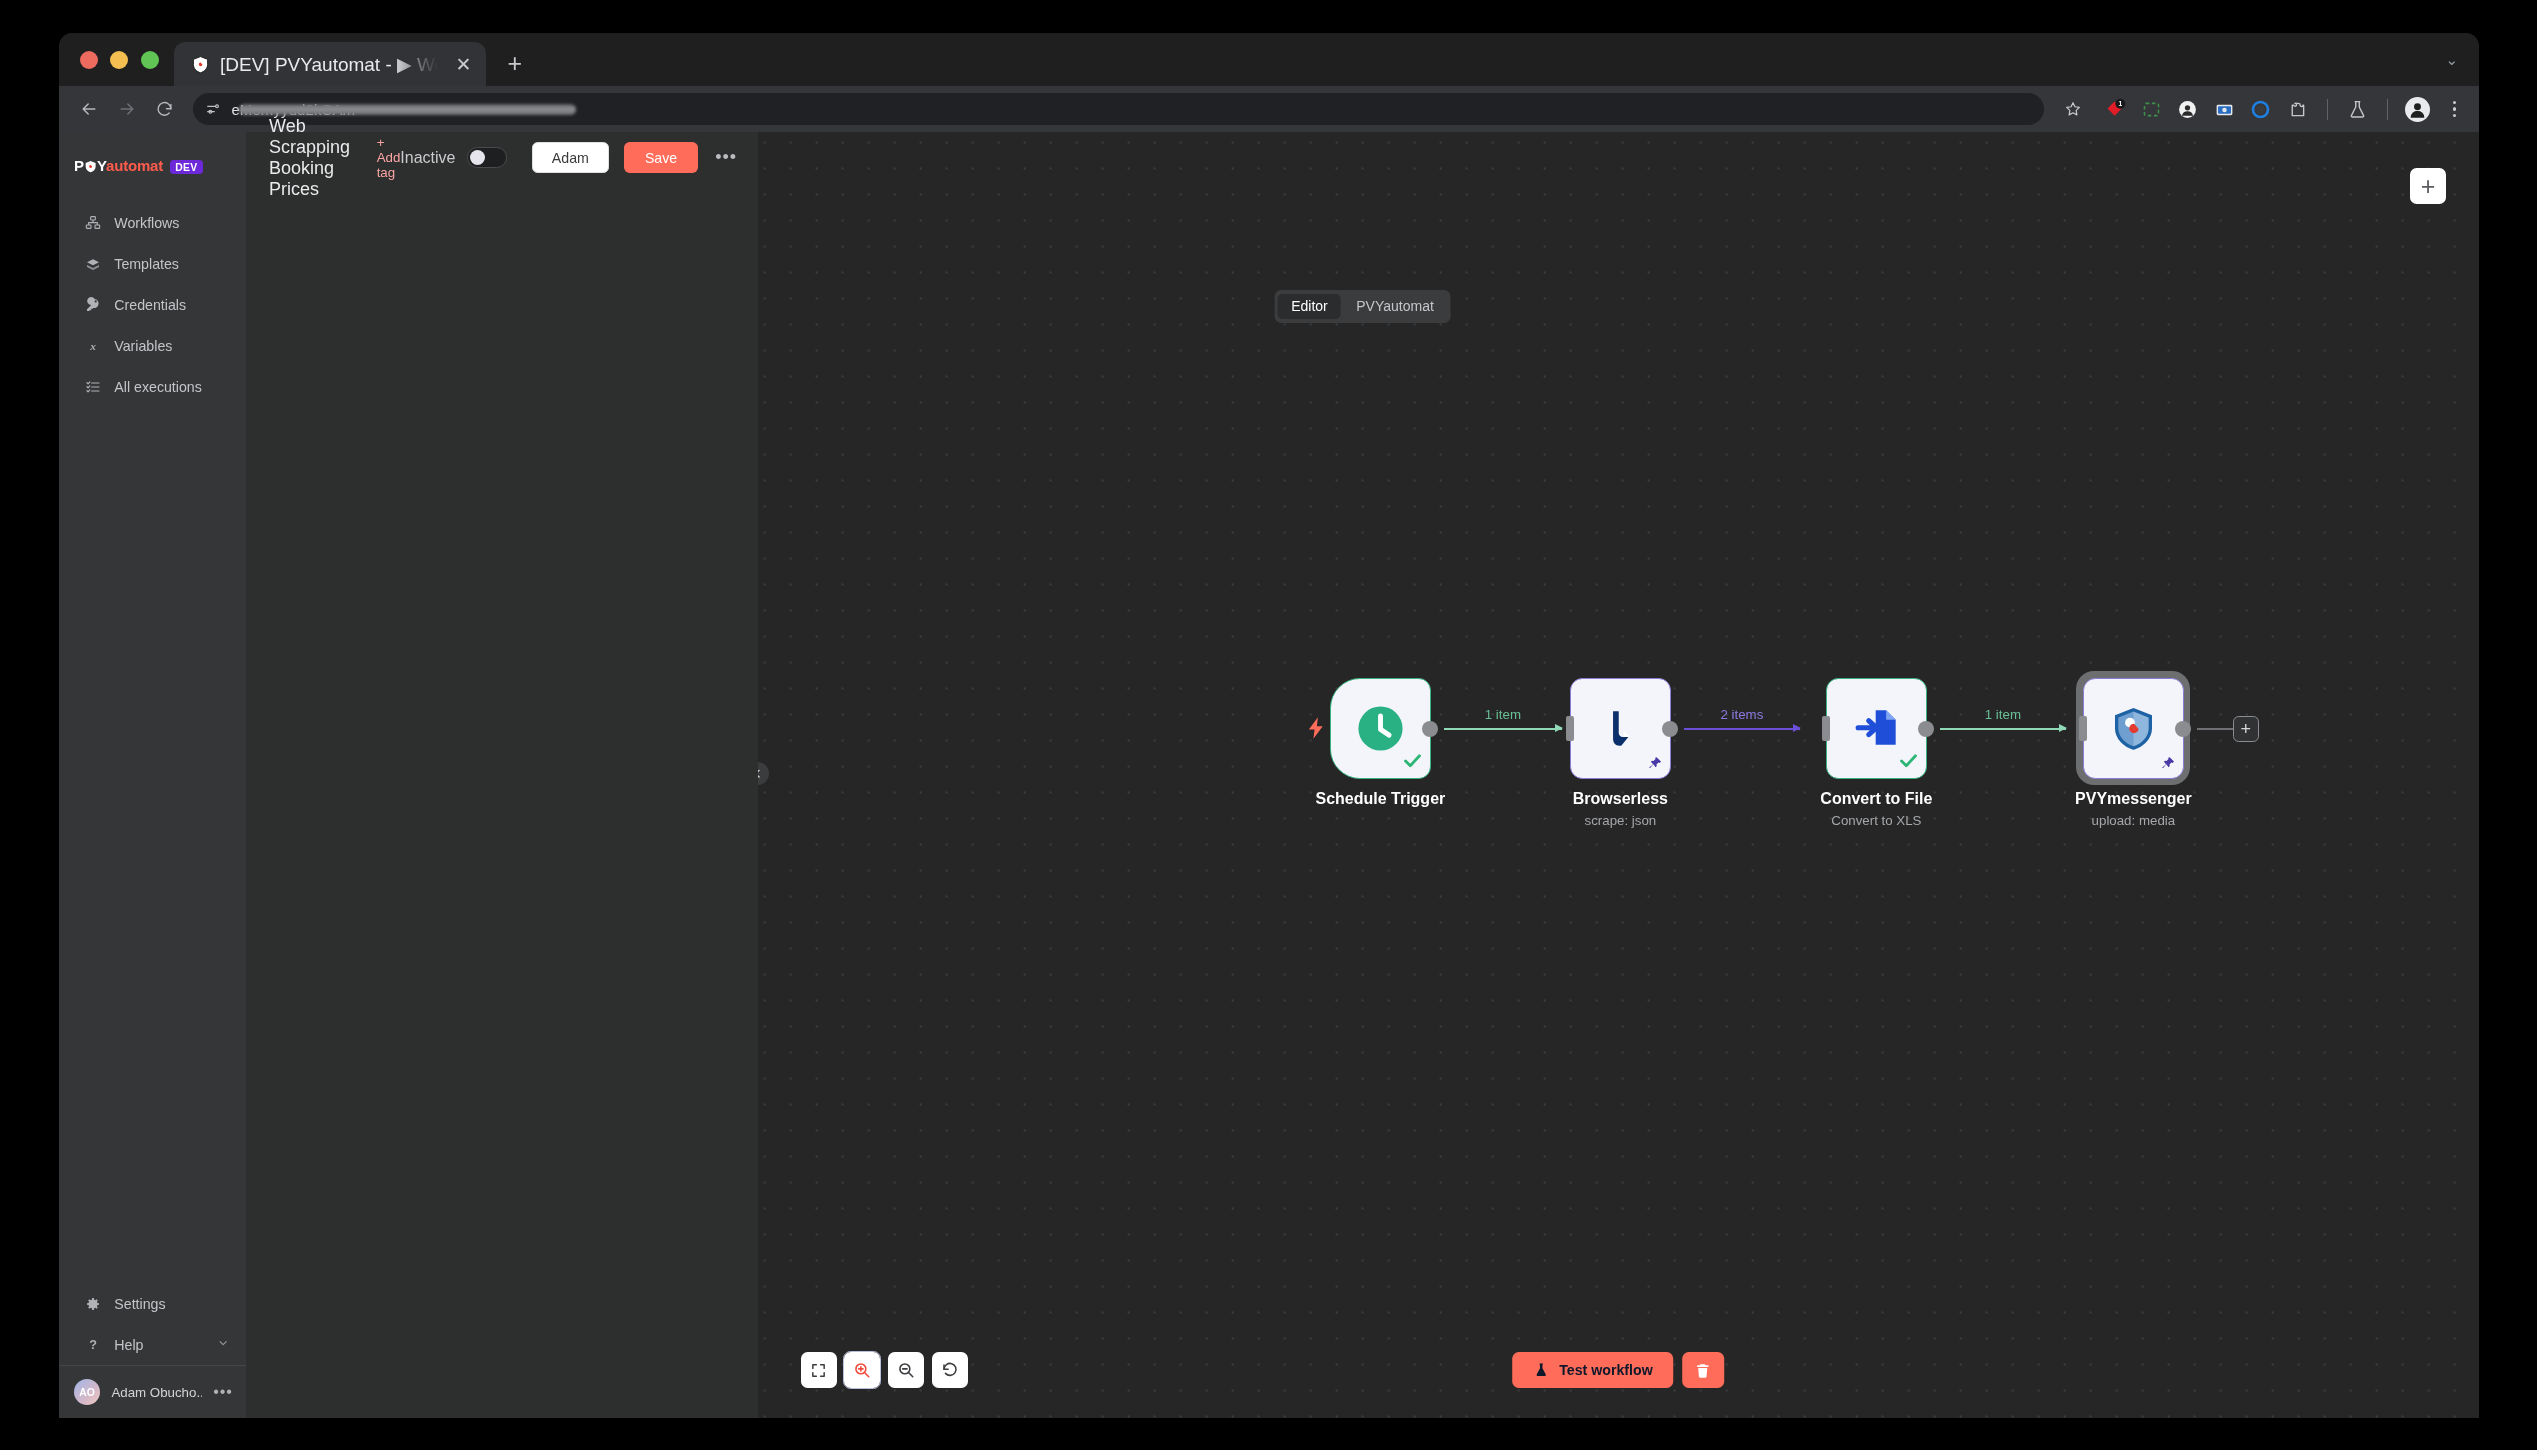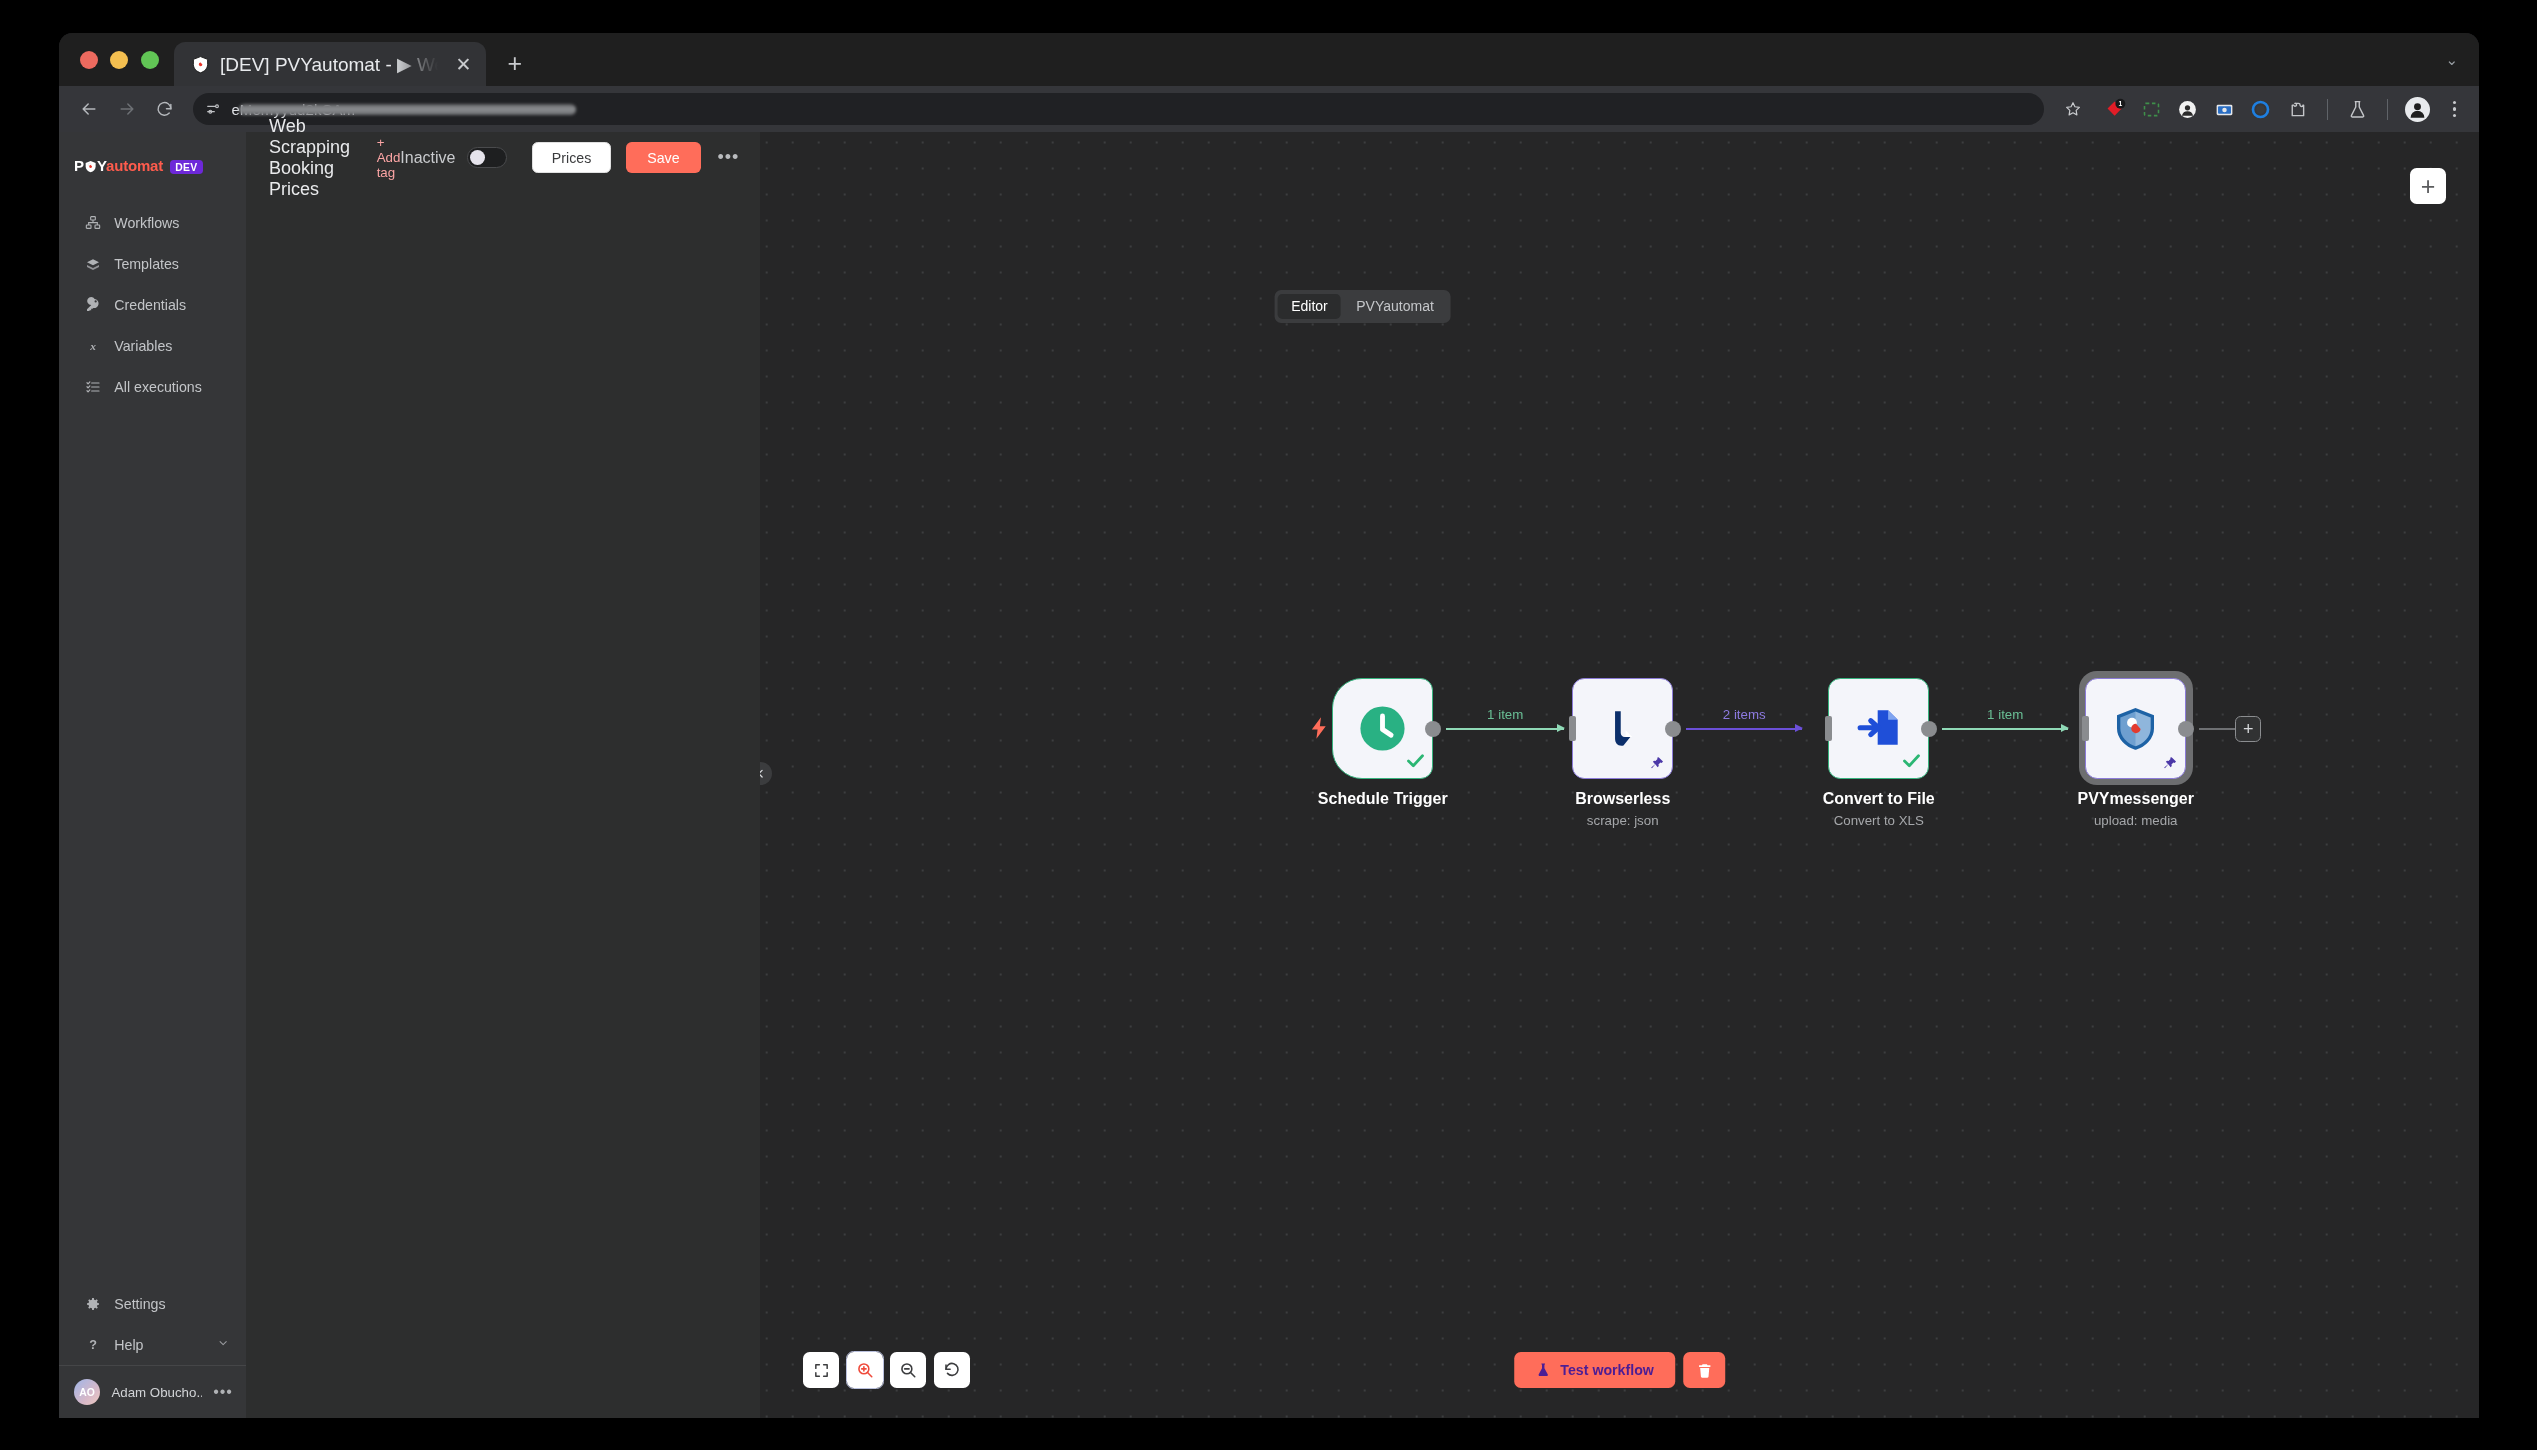--- a/index.html
+++ b/index.html
@@ -371,21 +371,21 @@
     display: flex; align-items: center; justify-content: center;
     color: #3c3d3f;
   }
   .zoom-btn.focused { outline: 1.9px solid #b9c0dd; outline-offset: 0.9px; }
 
   #run-toolbar {
     position: absolute; left: 50%; transform: translateX(-50%);
     bottom: 30px; display: flex; gap: 8.5px; z-index: 6;
   }
   #test-workflow-button {
-    background: #ff6d5a; color: #4c1d95;
+    background: #ff6d5a; color: #0f172a;
     border-radius: 6.6px; height: 36px;
     display: flex; align-items: center; gap: 9.5px;
     padding: 0 21px; font-size: 14.2px; font-weight: 700;
   }
   #delete-button {
     background: #ff6d5a; color: #ffffff;
     border-radius: 6.6px; width: 42px; height: 36px;
     display: flex; align-items: center; justify-content: center;
   }
 </style>
@@ -619,21 +619,21 @@
       <div id="app-header">
         <span id="wf-title">Web Scrapping Booking Prices</span>
         <span id="add-tag">+ Add tag</span>
         <span id="header-spacer"></span>
         <span id="activation">
           <span id="activation-label">Inactive</span>
           <span id="activation-toggle">
             <span id="activation-knob"></span>
           </span>
         </span>
-        <span id="share-button">Prices</span>
+        <span id="share-button">Adam</span>
         <span id="save-button">Save</span>
         <span id="header-dots">•••</span>
       </div>
 
       <div id="editor-tabs">
         <span class="editor-tab active">Editor</span>
         <span class="editor-tab">PVYautomat</span>
       </div>
 
       <div id="canvas">

